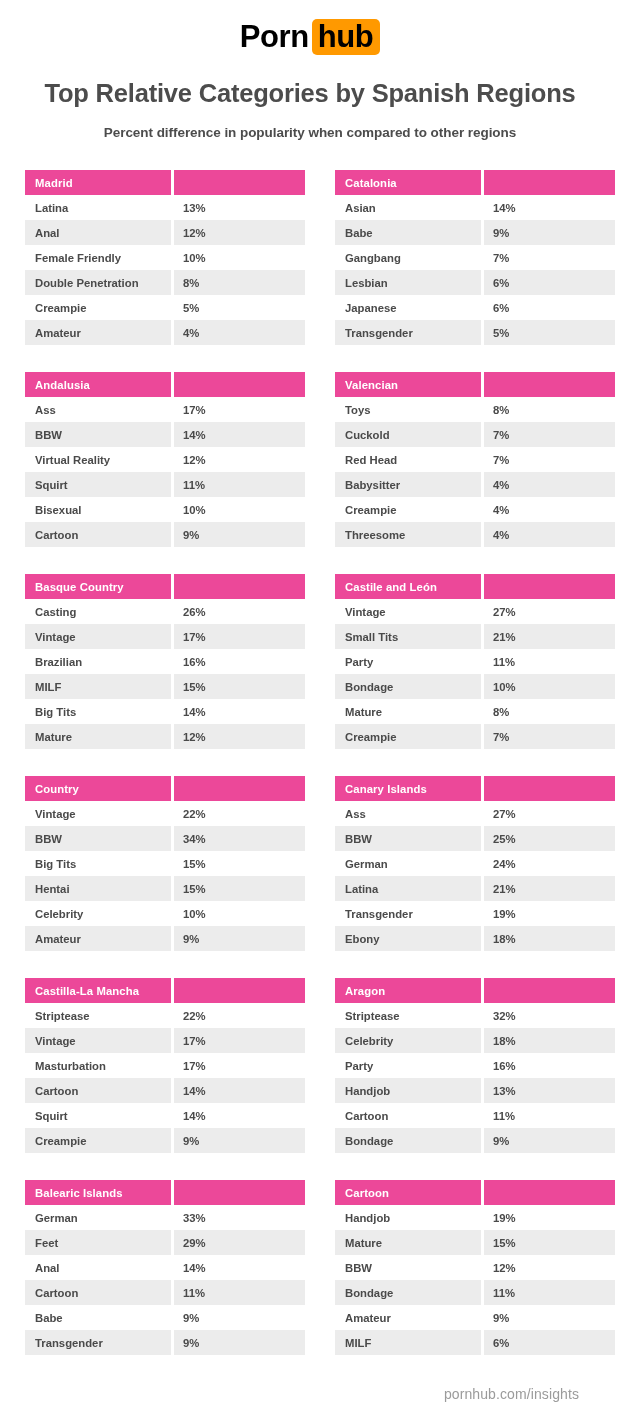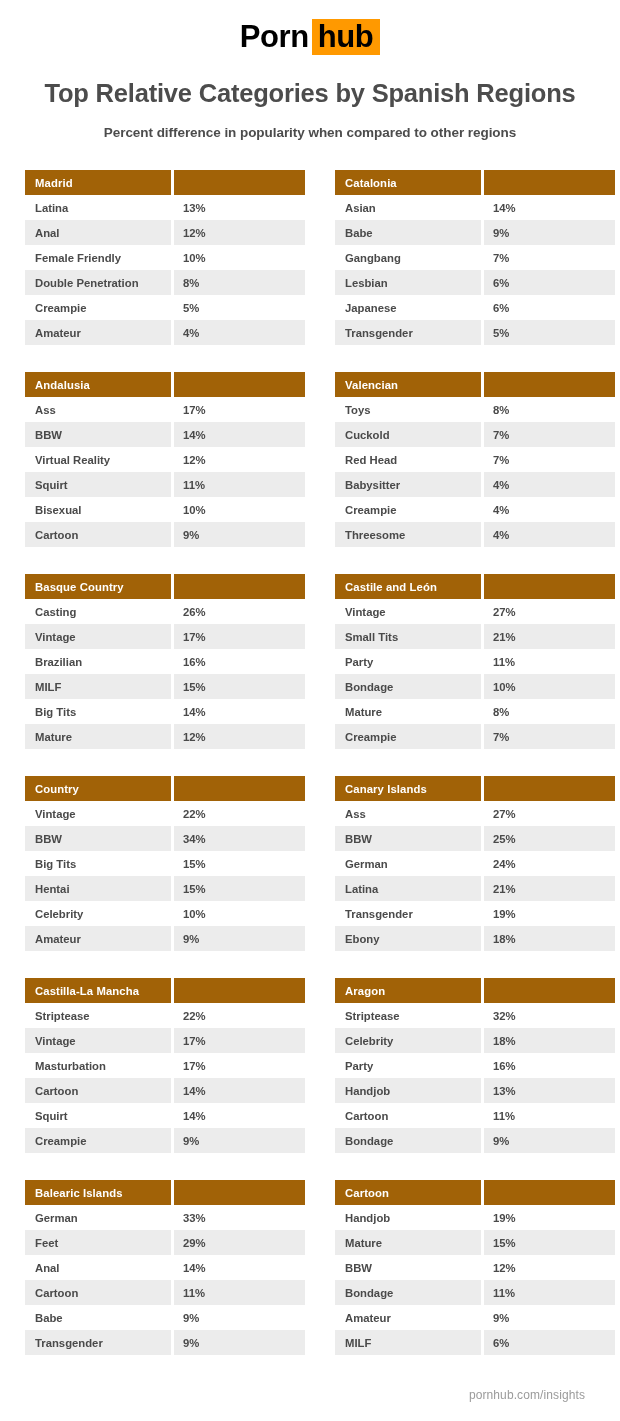--- a/index.html
+++ b/index.html
@@ -35,21 +35,21 @@
     letter-spacing: -0.4px;
     line-height: 1;
   }
   .logo .porn {
     color: #000000;
     padding-right: 3px;
   }
   .logo .hub {
     color: #000000;
     background: #ff9900;
-    border-radius: 0;
+    border-radius: 5px;
     padding: 2px 7px 3px 6px;
     display: inline-block;
   }
 
   .title {
     margin: 24px 0 0 0;
     text-align: center;
     font-size: 25.5px;
     font-weight: bold;
     color: #4c4c4c;
@@ -88,21 +88,21 @@
     text-align: left;
     padding: 0;
     height: 25px;
     vertical-align: middle;
   }
   .rtable col.c1 { width: 146px; }
   .rtable col.gap { width: 3px; }
   .rtable col.c2 { width: 131px; }
 
   thead th {
-    background: #a16207;
+    background: #ec4899;
     color: #ffffff;
     font-weight: bold;
     height: 22px;
     letter-spacing: 0.1px;
   }
   thead th.h-name { padding-left: 10px; }
   thead th.h-gap  { background: #ffffff; padding: 0; }
   thead th.h-val  { }
 
   tbody tr td {
@@ -112,23 +112,23 @@
   }
   tbody tr td.cat { padding-left: 10px; }
   tbody tr td.val { padding-left: 9px; }
   tbody tr.odd td { background: #ffffff; }
   tbody tr.even td { background: #ececec; }
   tbody tr td.spacer { background: #ffffff !important; padding: 0; }
 
   
   .footer {
     position: absolute;
-    right: 35px;
+    right: 41px;
     bottom: 19px;
-    font-size: 12px;
+    font-size: 14px;
     color: #9b9b9b;
     letter-spacing: 0.1px;
   }
 </style>
 </head>
 <body>
 
 <div class="page">
 
   <div class="logo-wrap">

